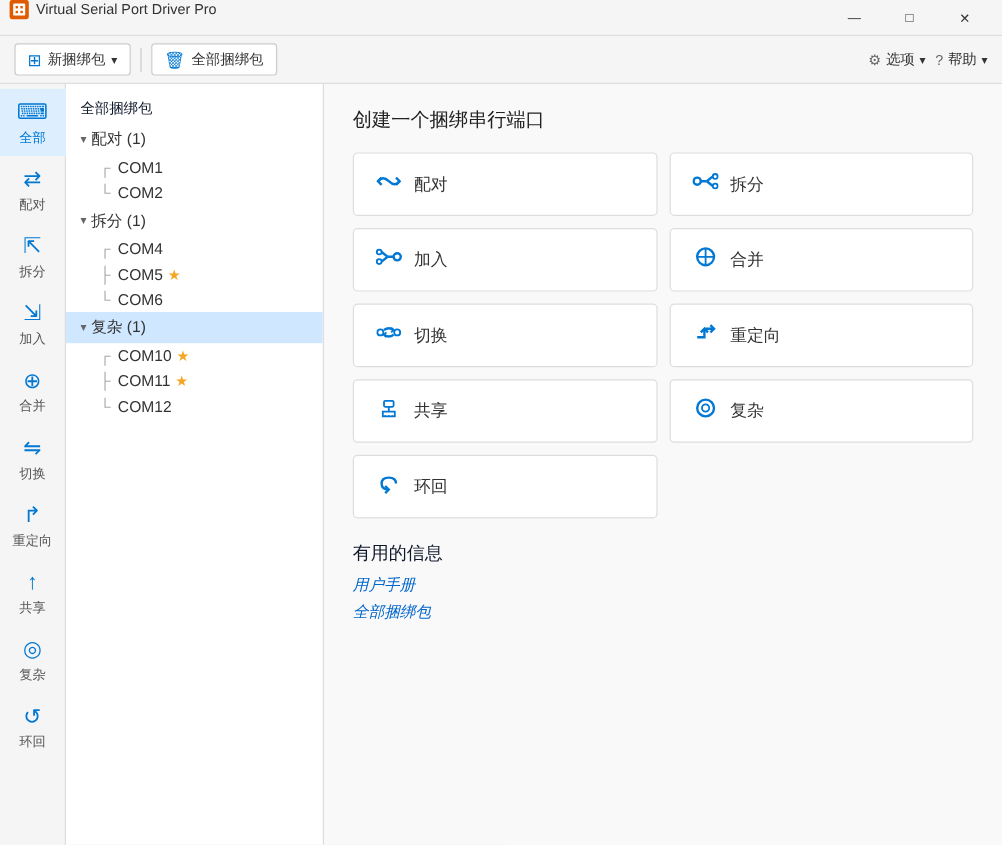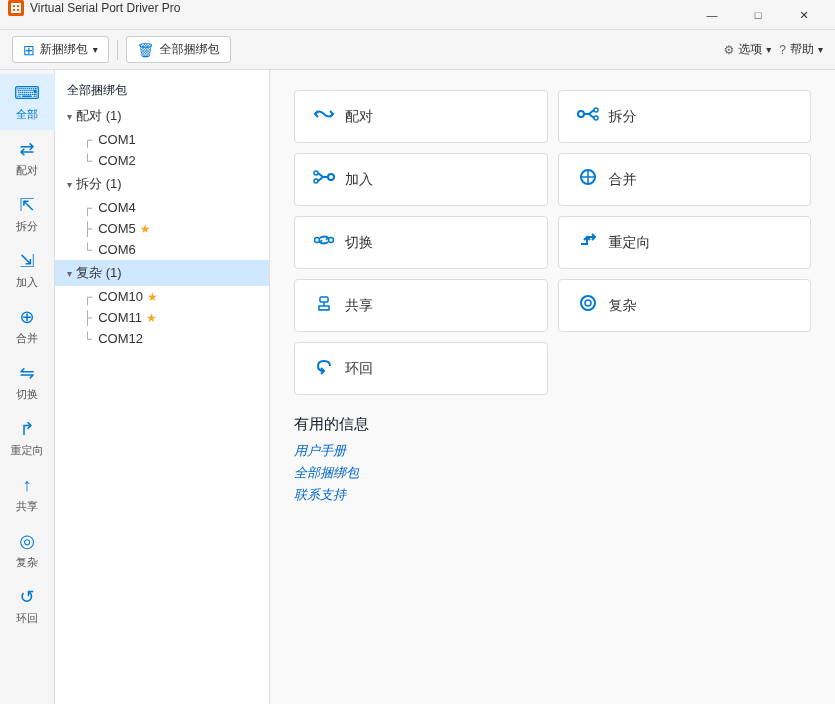--- a/index.html
+++ b/index.html
@@ -233,20 +233,21 @@
       <span>COM11</span>
       <span class="star">★</span>
     </div>
     <div class="tree-item">
       <span class="tree-connector">└</span>
       <span>COM12</span>
     </div>
   </div>
 
   <div class="content-area">
+    <div class="section-title">创建一个捆绑串行端口</div>
 
     <div class="grid-2">
 
       <button class="port-btn">
         <span class="btn-icon" style="color:#0078d4;">
           <svg width="22" height="18" viewBox="0 0 22 18">
               <path d="M2 9 Q6 4 11 9 Q16 14 20 9" fill="none" stroke="#0078d4" stroke-width="2"></path>
               <path d="M17 6 L20 9 L17 12" fill="none" stroke="#0078d4" stroke-width="2"></path>
               <path d="M5 6 L2 9 L5 12" fill="none" stroke="#0078d4" stroke-width="2"></path>
             </svg>
@@ -347,17 +348,16 @@
             </svg>
         </span>
         <span>环回</span>
       </button>
     </div>
 
     <div class="info-section">
       <div class="info-title">有用的信息</div>
       <a class="info-link">用户手册</a>
       <a class="info-link">全部捆绑包</a>
-      <a class="info-link">联系支持</a>
     </div>
   </div>
 
 </div>
 
 </body></html>

